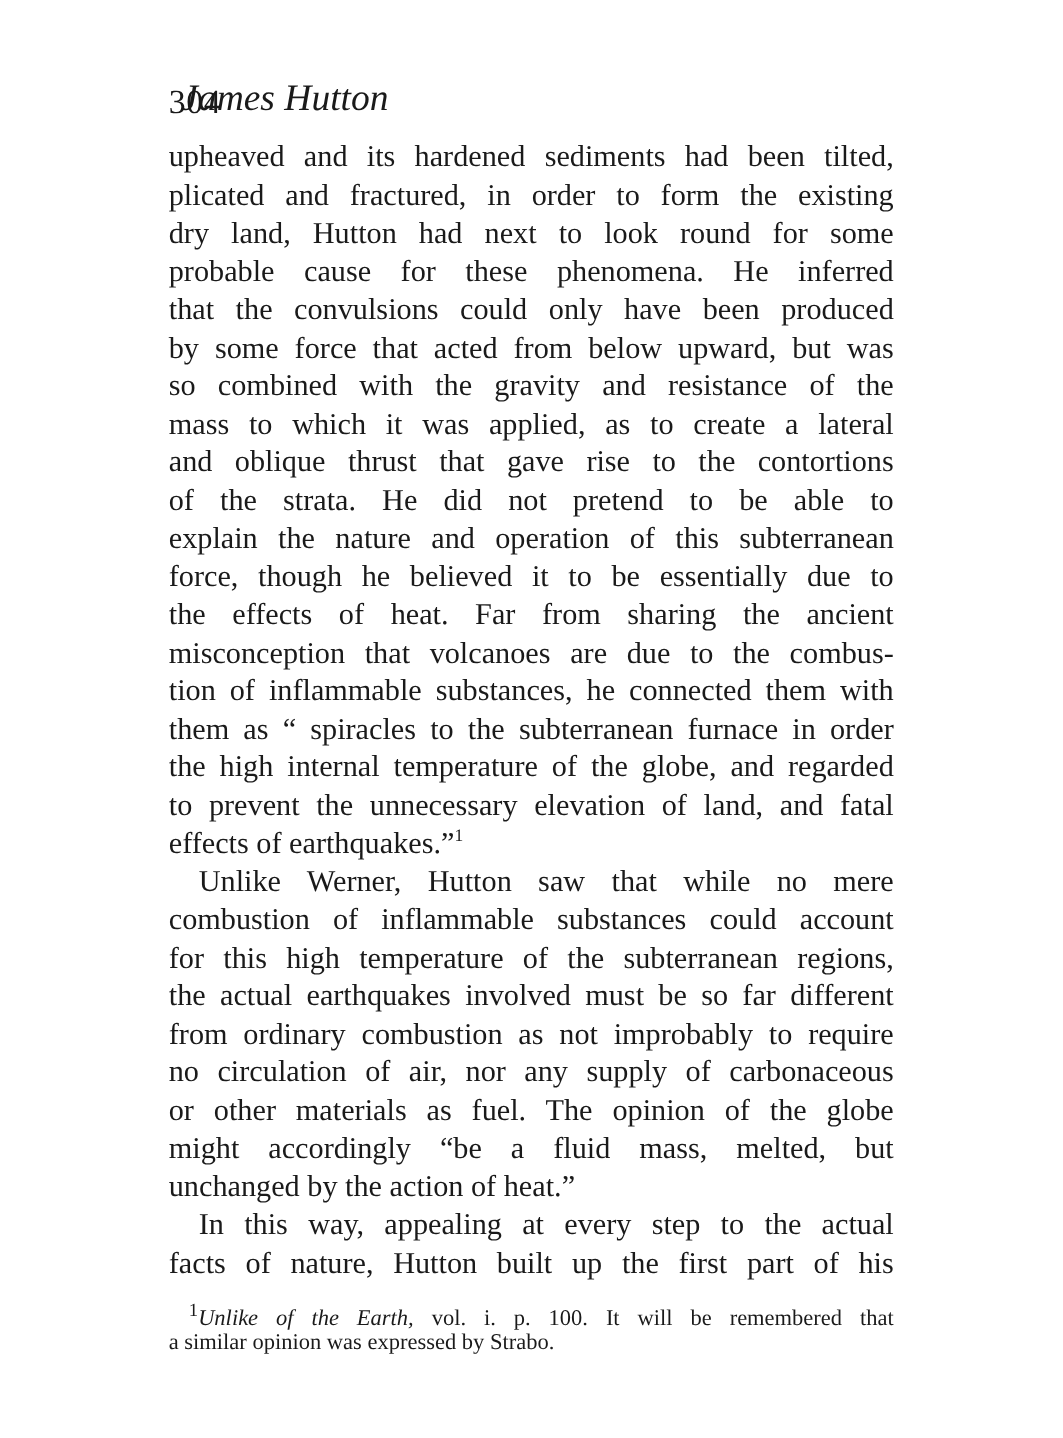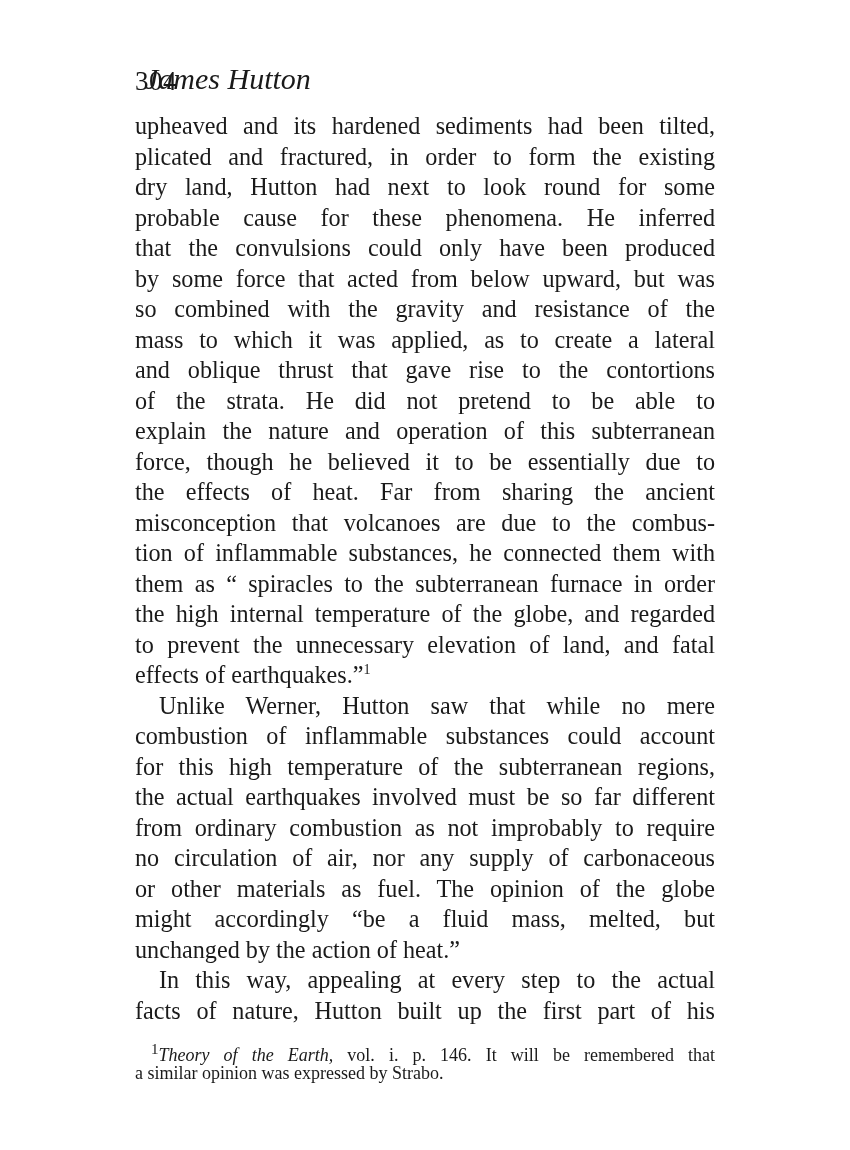--- a/index.html
+++ b/index.html
@@ -62,16 +62,16 @@
     <div class="line">no circulation of air, nor any supply of carbonaceous</div>
     <div class="line">or other materials as fuel.  The opinion of the globe</div>
     <div class="line">might accordingly “be a fluid mass, melted, but</div>
     <div class="line last">unchanged by the action of heat.”</div>
 
     <div class="line indent">In this way, appealing at every step to the actual</div>
     <div class="line">facts of nature, Hutton built up the first part of his</div>
   </div>
 
   <div class="footnotes">
-    <div class="fn-line first"><sup>1</sup><i>Theory of the Earth,</i><span> vol. i. p. 146.  It will be remembered that</span></div>
+    <div class="fn-line first"><sup>1</sup><i>Unlike of the Earth,</i><span> vol. i. p. 100.  It will be remembered that</span></div>
     <div class="fn-line last">a similar opinion was expressed by Strabo.</div>
   </div>
 </div>
 
 </body></html>

